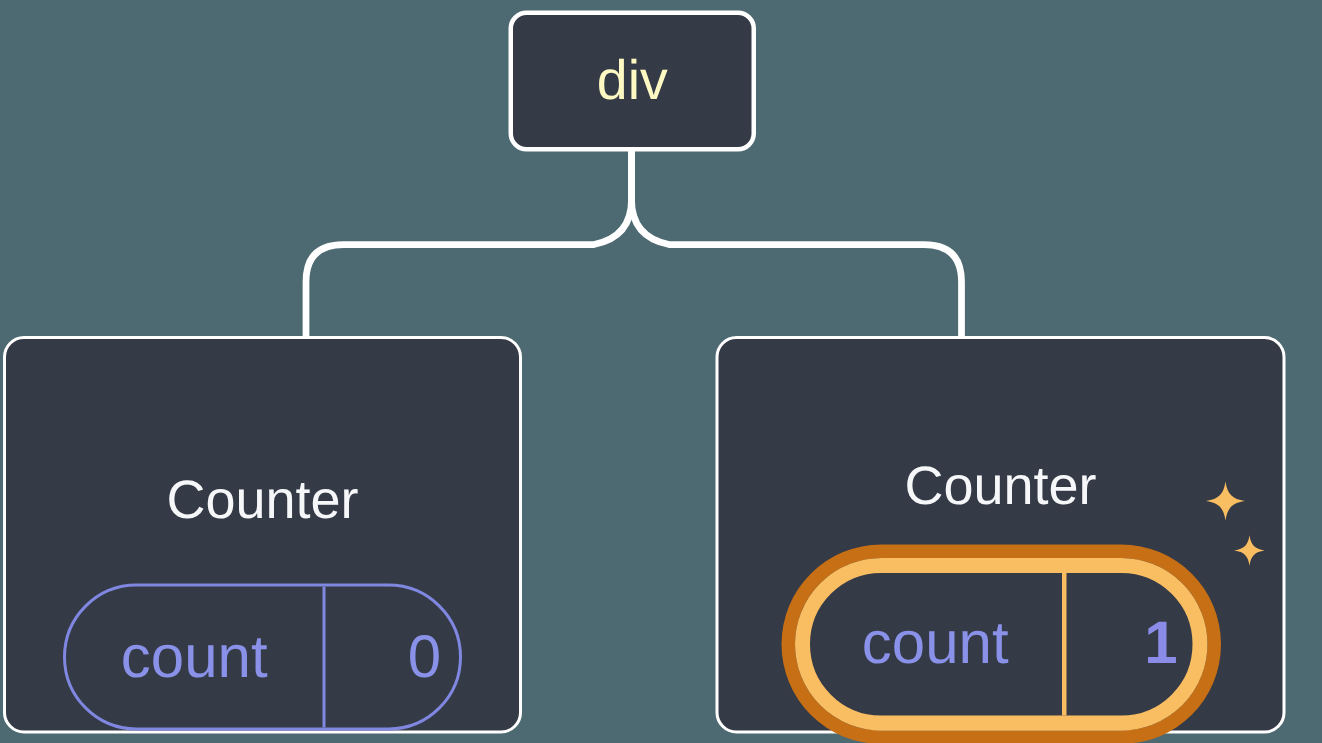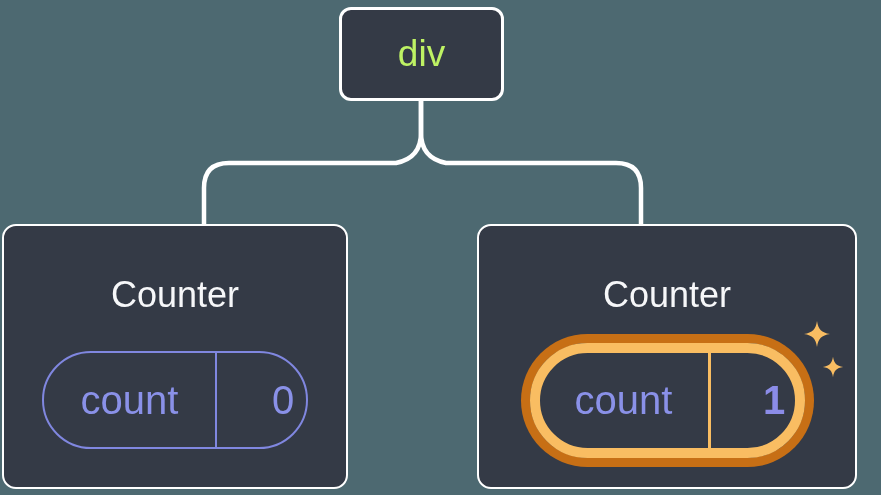--- a/index.html
+++ b/index.html
@@ -30,36 +30,37 @@
   .node-root {
     position: absolute;
     left: 339px; top: 7px;
     width: 165px; height: 94px;
     background: #343a46;
     border: 3px solid #ffffff;
     border-radius: 12px;
     display: flex;
     align-items: center;
     justify-content: center;
-    color: #bef264;
+    color: #fef9c3;
     font-size: 37px;
     font-weight: 500;
   }
 
   .card {
     position: absolute;
     top: 224px;
     height: 265px;
     background: #343a46;
     border: 2.5px solid #ffffff;
     border-radius: 14px;
     display: flex;
     flex-direction: column;
     align-items: center;
     padding-top: 48px;
+    justify-content: flex-end;
   }
   .card-left  { left: 2px;   width: 346px; }
   .card-right { left: 477px; width: 380px; }
 
   .card-title {
     color: #f6f7f9;
     font-size: 36px;
     font-weight: 500;
     line-height: 42px;
   }

